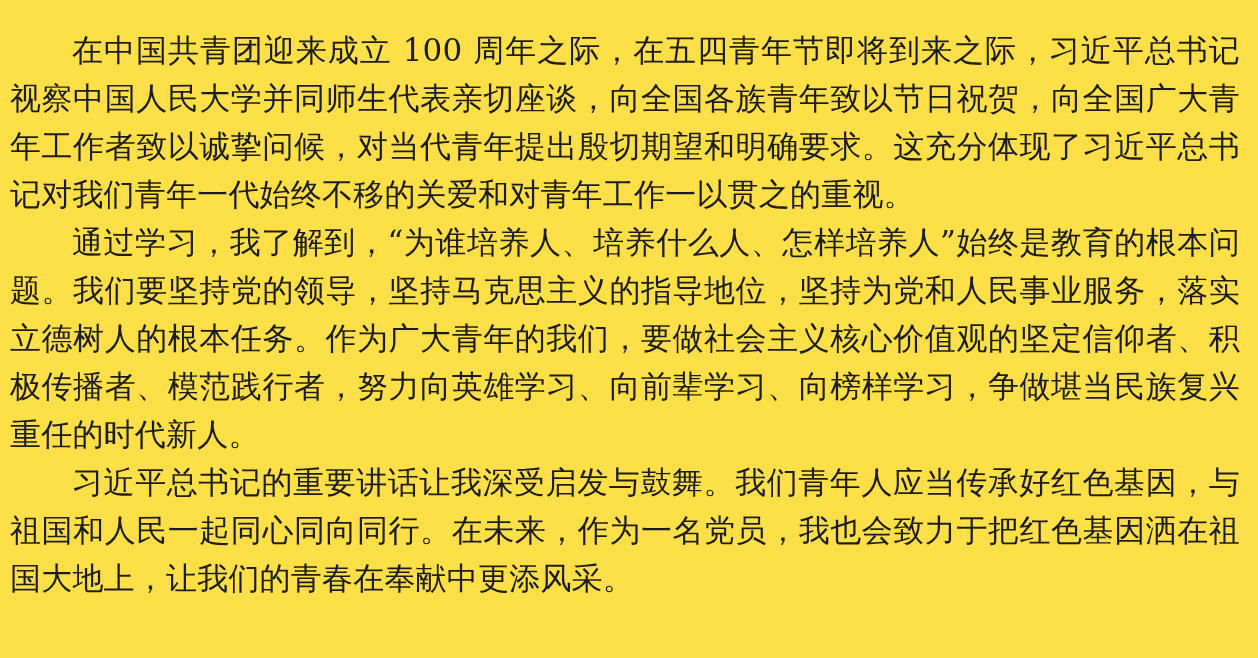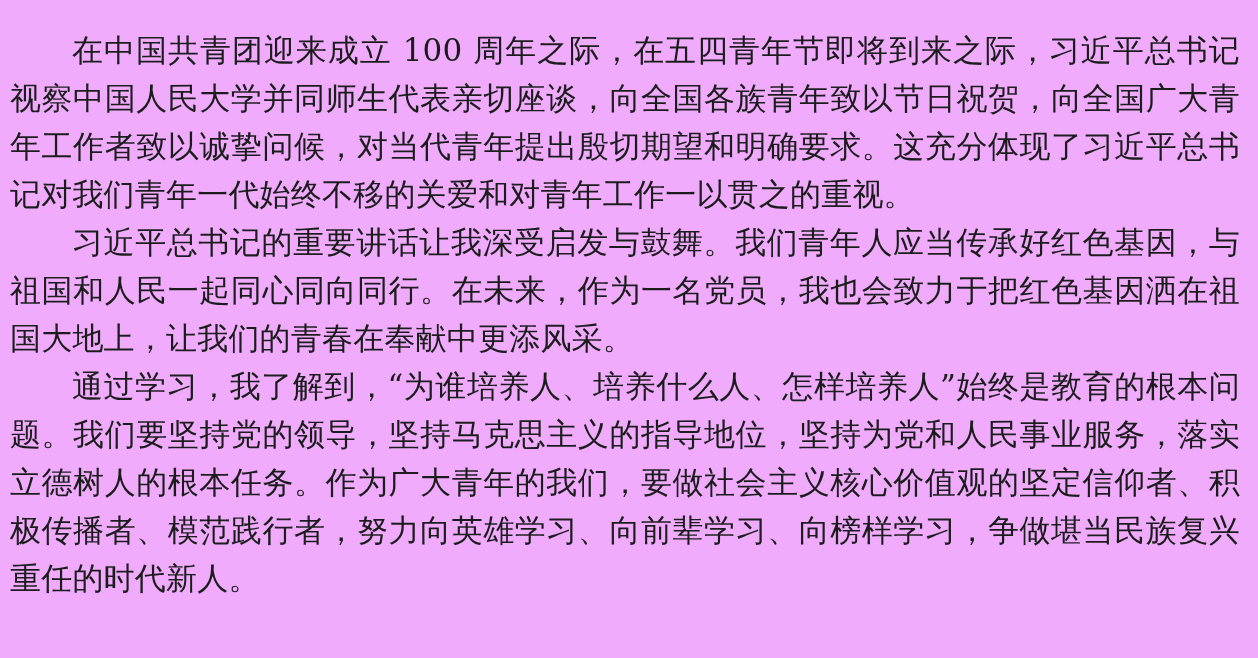--- a/index.html
+++ b/index.html
@@ -11,21 +11,21 @@
     width: 1258px;
     height: 658px;
     overflow: hidden;
     font-family: "DejaVu Serif", "Liberation Serif", serif;
   }
   .page {
     width: 1258px;
     height: 658px;
     box-sizing: border-box;
     padding: 26px 18px 0 10px;
-    background: #f0abfc;
+    background: #fde047;
   }
   .doc-body {
     color: #1a1a1a;
   }
   p.para {
     margin: 0 0 0 0;
     font-size: 31px;
     line-height: 48px;
     text-indent: 2em;
     text-align: justify;
@@ -34,16 +34,16 @@
     color: #1c1c1c;
     font-family: "DejaVu Serif", "Liberation Serif", serif;
   }
 </style>
 </head>
 <body>
 
 <div class="page">
   <div class="doc-body">
     <p class="para">在中国共青团迎来成立 100 周年之际，在五四青年节即将到来之际，习近平总书记视察中国人民大学并同师生代表亲切座谈，向全国各族青年致以节日祝贺，向全国广大青年工作者致以诚挚问候，对当代青年提出殷切期望和明确要求。这充分体现了习近平总书记对我们青年一代始终不移的关爱和对青年工作一以贯之的重视。</p>
+    <p class="para">通过学习，我了解到，“为谁培养人、培养什么人、怎样培养人”始终是教育的根本问题。我们要坚持党的领导，坚持马克思主义的指导地位，坚持为党和人民事业服务，落实立德树人的根本任务。作为广大青年的我们，要做社会主义核心价值观的坚定信仰者、积极传播者、模范践行者，努力向英雄学习、向前辈学习、向榜样学习，争做堪当民族复兴重任的时代新人。</p>
     <p class="para">习近平总书记的重要讲话让我深受启发与鼓舞。我们青年人应当传承好红色基因，与祖国和人民一起同心同向同行。在未来，作为一名党员，我也会致力于把红色基因洒在祖国大地上，让我们的青春在奉献中更添风采。</p>
-    <p class="para">通过学习，我了解到，“为谁培养人、培养什么人、怎样培养人”始终是教育的根本问题。我们要坚持党的领导，坚持马克思主义的指导地位，坚持为党和人民事业服务，落实立德树人的根本任务。作为广大青年的我们，要做社会主义核心价值观的坚定信仰者、积极传播者、模范践行者，努力向英雄学习、向前辈学习、向榜样学习，争做堪当民族复兴重任的时代新人。</p>
   </div>
 </div>
 
 </body></html>

